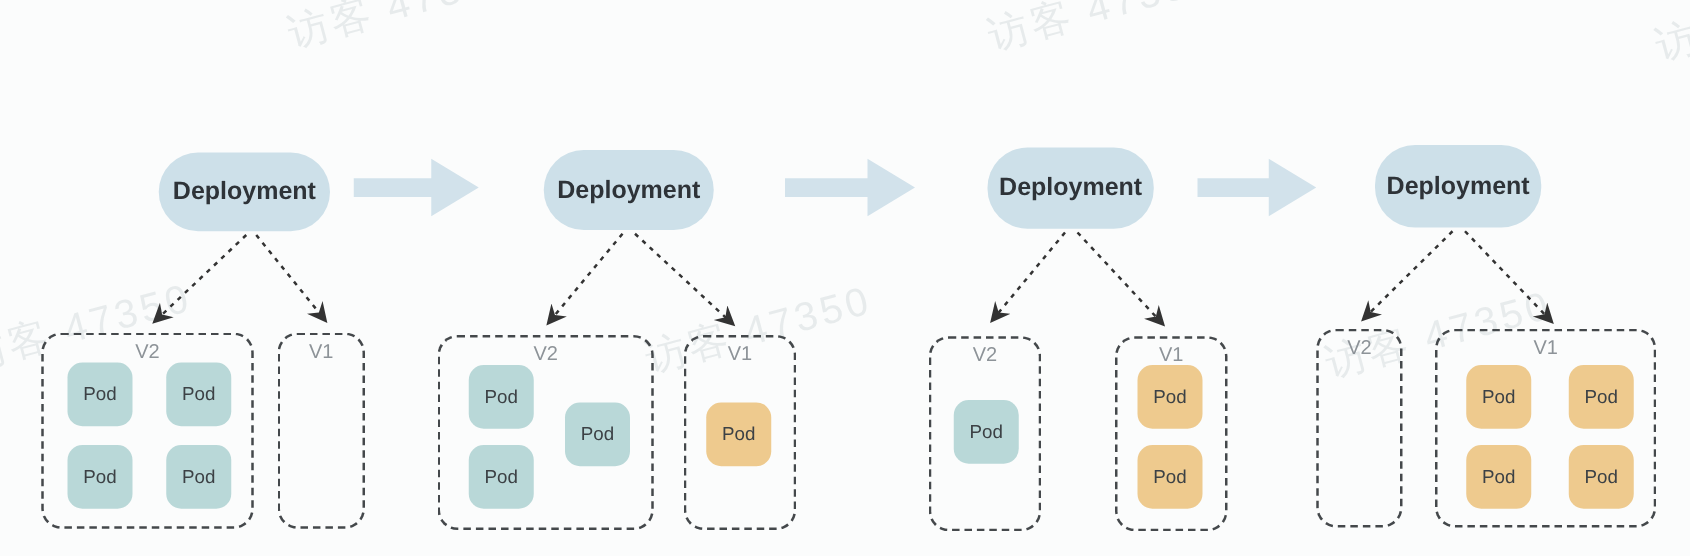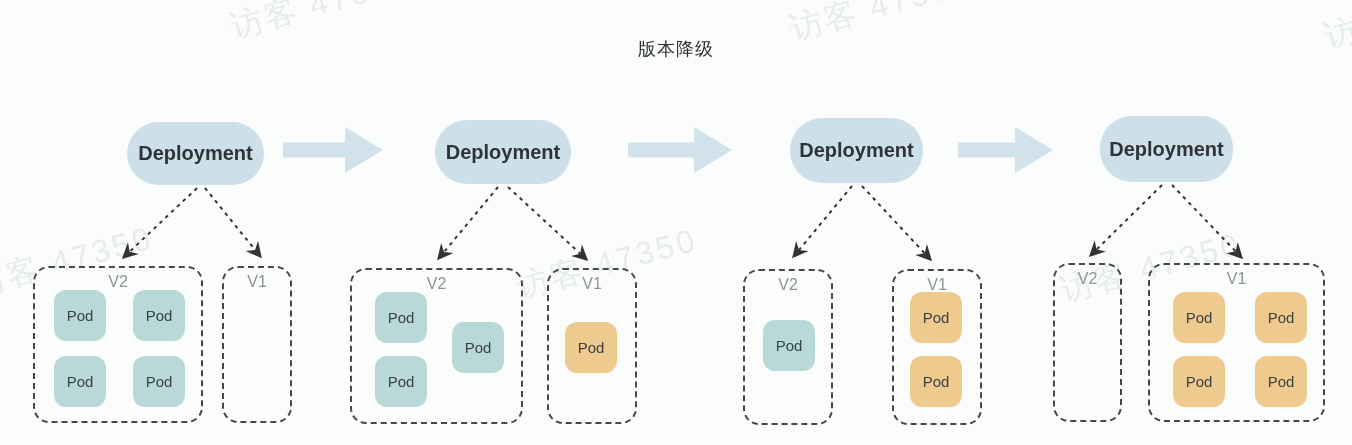--- a/index.html
+++ b/index.html
@@ -52,21 +52,20 @@
   }
   svg.overlay{
     position:absolute;top:0;left:0;
     pointer-events:none;
   }
 </style>
 </head>
 <body>
 
 <div id="canvas" style="background: rgb(251, 252, 252);">
-  <div class="title" style="color: rgb(48, 52, 56);">版本降级</div>
 <div class="watermark" style="left: 228px; top: -18px; color: rgba(100, 120, 130, 0.13);">访客 47350</div>
     <div class="watermark" style="left: 788px; top: -16px; color: rgba(100, 120, 130, 0.13);">访客 47350</div>
     <div class="watermark" style="left: 1322px; top: -8px; color: rgba(100, 120, 130, 0.13);">访客 47350</div>
     <div class="watermark" style="left: -30px; top: 240px; color: rgba(100, 120, 130, 0.13);">访客 47350</div>
     <div class="watermark" style="left: 514px; top: 242px; color: rgba(100, 120, 130, 0.13);">访客 47350</div>
     <div class="watermark" style="left: 1058px; top: 246px; color: rgba(100, 120, 130, 0.13);">访客 47350</div>
     <svg class="overlay" width="1352" height="445">
       <defs>
         <marker id="arrh" markerWidth="10" markerHeight="10" refX="6.5" refY="4" orient="auto">
           <path d="M0,0 L8,4 L0,8 L2.6,4 Z" fill="#333333"></path>

